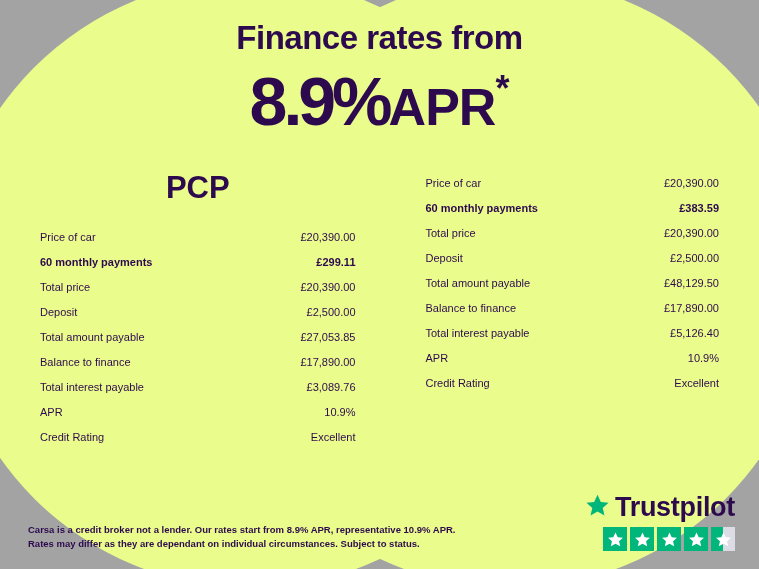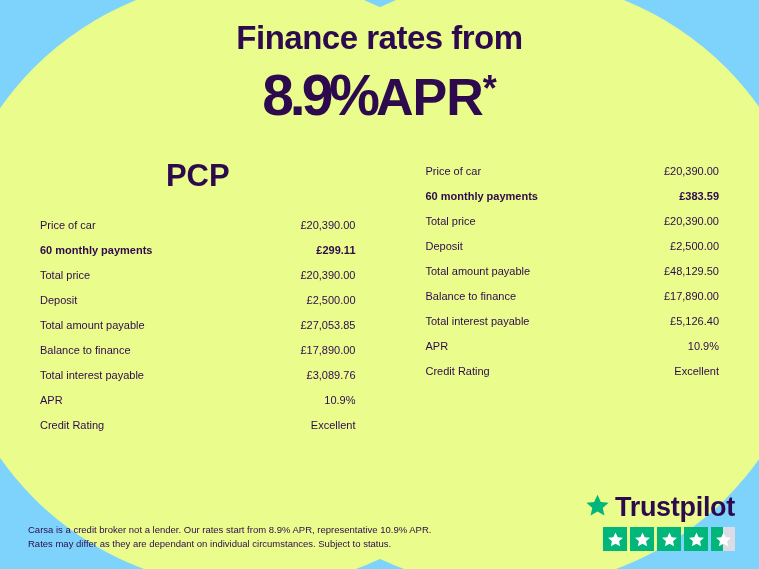--- a/index.html
+++ b/index.html
@@ -10,21 +10,21 @@
     width: 759px;
     height: 569px;
     font-family: "Liberation Sans", sans-serif;
     background: #e9f97f;
     overflow: hidden;
   }
   .stage {
     position: relative;
     width: 759px;
     height: 569px;
-    background: #7dd3fc;
+    background: #a3a3a3;
     overflow: hidden;
   }
   
   .blob {
     position: absolute;
     border-radius: 50%;
     background: #eafc8c;
   }
   .blob-left {
     width: 610px;
@@ -54,21 +54,21 @@
     line-height: 1.1;
   }
   .rate-row {
     text-align: center;
     color: #2d0a4e;
     margin-top: 6px;
     white-space: nowrap;
   }
   .rate-big {
     font-weight: bold;
-    font-size: 57px;
+    font-size: 68px;
     letter-spacing: -4px;
     vertical-align: baseline;
   }
   .rate-apr {
     font-weight: bold;
     font-size: 52px;
     letter-spacing: -1px;
     vertical-align: baseline;
   }
   .rate-star {
@@ -118,21 +118,21 @@
     height: 60px;
   }
   .disclaimer {
     position: absolute;
     left: 28px;
     bottom: 18px;
     width: 430px;
     color: #2d0a4e;
     font-size: 9.5px;
     line-height: 1.45;
-    font-weight: normal;
+    font-weight: bold;
   }
   .trustpilot {
     position: absolute;
     right: 24px;
     bottom: 18px;
     text-align: right;
   }
   .tp-top {
     display: flex;
     align-items: center;

